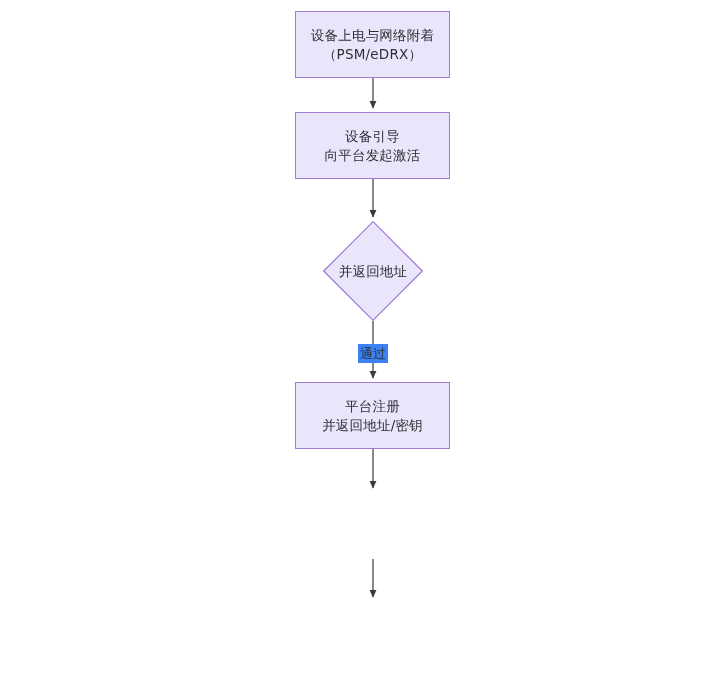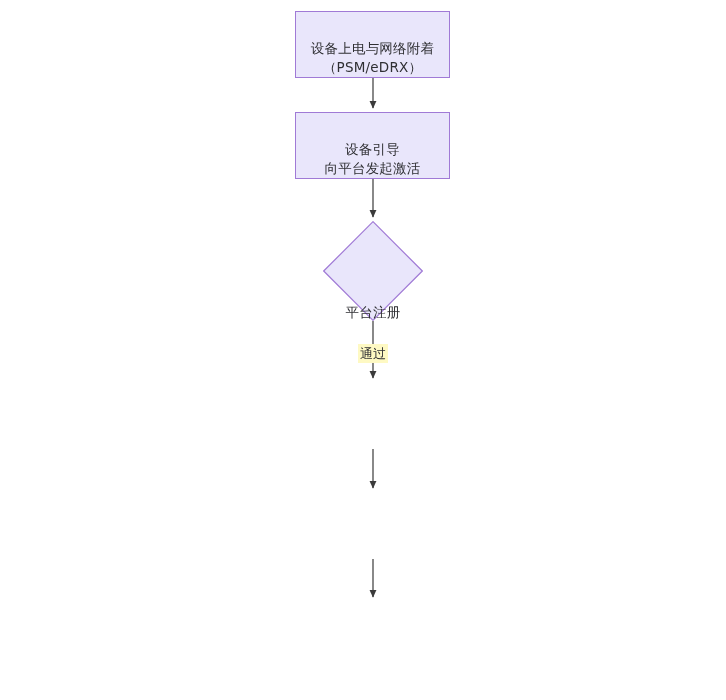--- a/index.html
+++ b/index.html
@@ -27,21 +27,21 @@
     left: 0;
     top: 0;
     width: 726px;
     height: 700px;
     pointer-events: none;
   }
   .node {
     position: absolute;
     box-sizing: border-box;
     display: flex;
-    align-items: flex-end;
+    align-items: center;
     justify-content: center;
     text-align: center;
   }
   .node-process {
     background: #e9e6fb;
     border: 1px solid #a07ad6;
     width: 155px;
     height: 67px;
     left: 295px;
   }
@@ -65,21 +65,21 @@
     line-height: 19px;
     letter-spacing: 0.2px;
     white-space: pre-line;
   }
   .node-decision .node-label {
     font-size: 13.5px;
     line-height: 17px;
   }
   .edge-label {
     position: absolute;
-    background: #fef9c3;
+    background: #3b82f6;
     color: #2f2f33;
     font-size: 13px;
     line-height: 17px;
     padding: 1px 2px;
     white-space: nowrap;
     transform: translateX(-50%);
     z-index: 3;
   }
 </style>
 </head>
@@ -112,21 +112,25 @@
 
   <div class="node node-process" style="top:112px;">
     <span class="node-label">设备引导
 向平台发起激活</span>
   </div>
 
   <div class="node node-decision" style="top:221px;">
     <svg class="diamond-shape" viewBox="0 0 100 100" width="100" height="100" xmlns="http://www.w3.org/2000/svg">
       <polygon points="50,0.7 99.3,50 50,99.3 0.7,50" fill="#e9e6fb" stroke="#a07ad6" stroke-width="1.2"></polygon>
     </svg>
-    <span class="node-label">平台注册</span>
+    <span class="node-label">并返回地址</span>
   </div>
 
   <div class="edge-label" style="left:373px; top:344px;">通过</div>
 
+  <div class="node node-process" style="top:382px;">
+    <span class="node-label">平台注册
+并返回地址/密钥</span>
+  </div>
 
 
 
 </div>
 
 </body></html>

